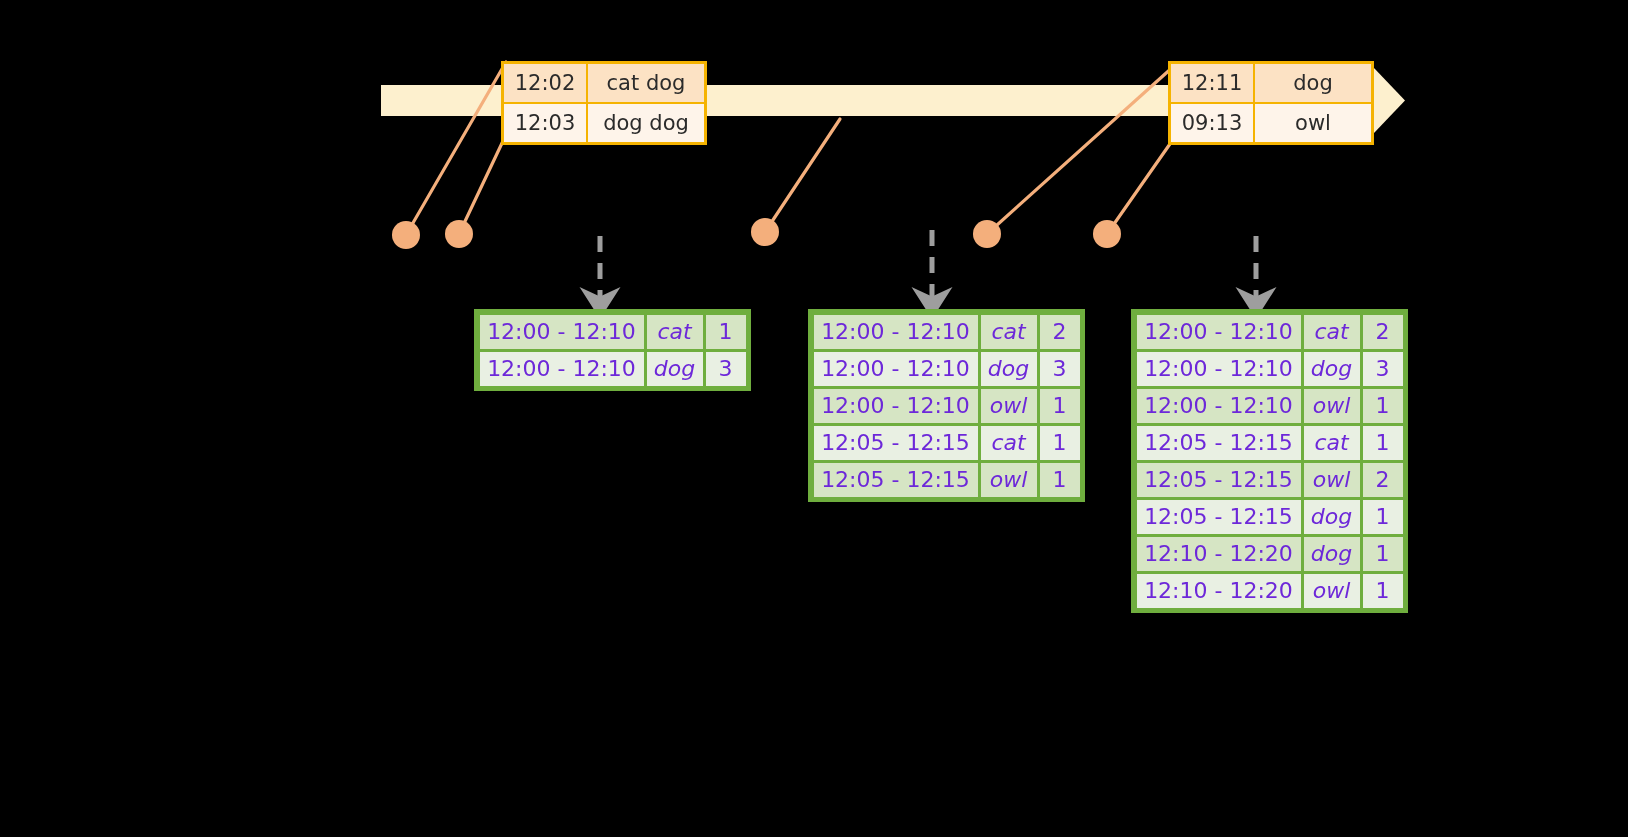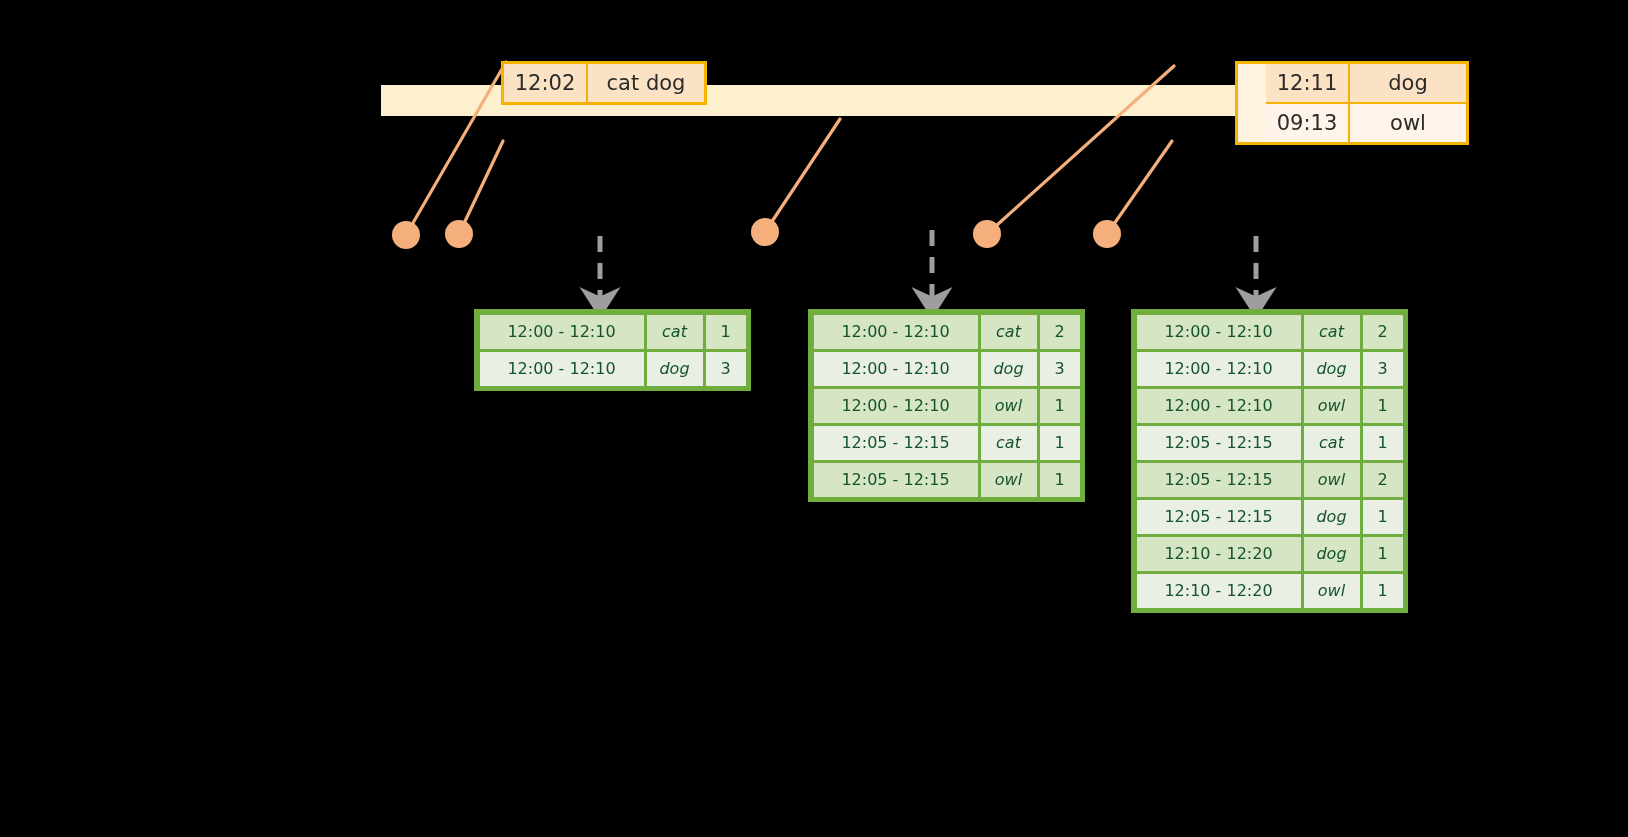--- a/index.html
+++ b/index.html
@@ -47,22 +47,22 @@
   .res-table {
     position: absolute;
     border: 4px solid #6FAE3E;
     background: #6FAE3E;
     display: flex;
     flex-direction: column;
     z-index: 4;
   }
   .res-row { display: flex; }
   .res-cell {
-    font-size: 16px;
-    color: #14532d;
+    font-size: 22px;
+    color: #6d28d9;
     height: 34px;
     display: flex;
     align-items: center;
     justify-content: center;
     margin: 1.5px;
     white-space: nowrap;
   }
   .res-row.odd .res-cell { background: #D6E5C4; }
   .res-row.even .res-cell { background: #E9F0E3; }
   .c-window { width: 164px; }
@@ -107,24 +107,28 @@
       <line x1="932" y1="230" x2="932" y2="303"></line>
       <line x1="1256" y1="236" x2="1256" y2="303"></line>
     </g>
   </svg>
 
   <div class="evt-group" style="left:501px; top:61px;">
     <div class="evt-row shade-a">
       <div class="evt-time">12:02</div>
       <div class="evt-payload">cat dog</div>
     </div>
+    <div class="evt-row shade-b">
+      <div class="evt-time">12:03</div>
+      <div class="evt-payload">dog dog</div>
+    </div>
   </div>
 
 
-  <div class="evt-group" style="left:1235px; top:61px;padding-left:28px;">
+  <div class="evt-group" style="left:1168px; top:61px;">
     <div class="evt-row shade-a">
       <div class="evt-time">12:11</div>
       <div class="evt-payload">dog</div>
     </div>
     <div class="evt-row shade-b">
       <div class="evt-time">09:13</div>
       <div class="evt-payload">owl</div>
     </div>
   </div>
 

